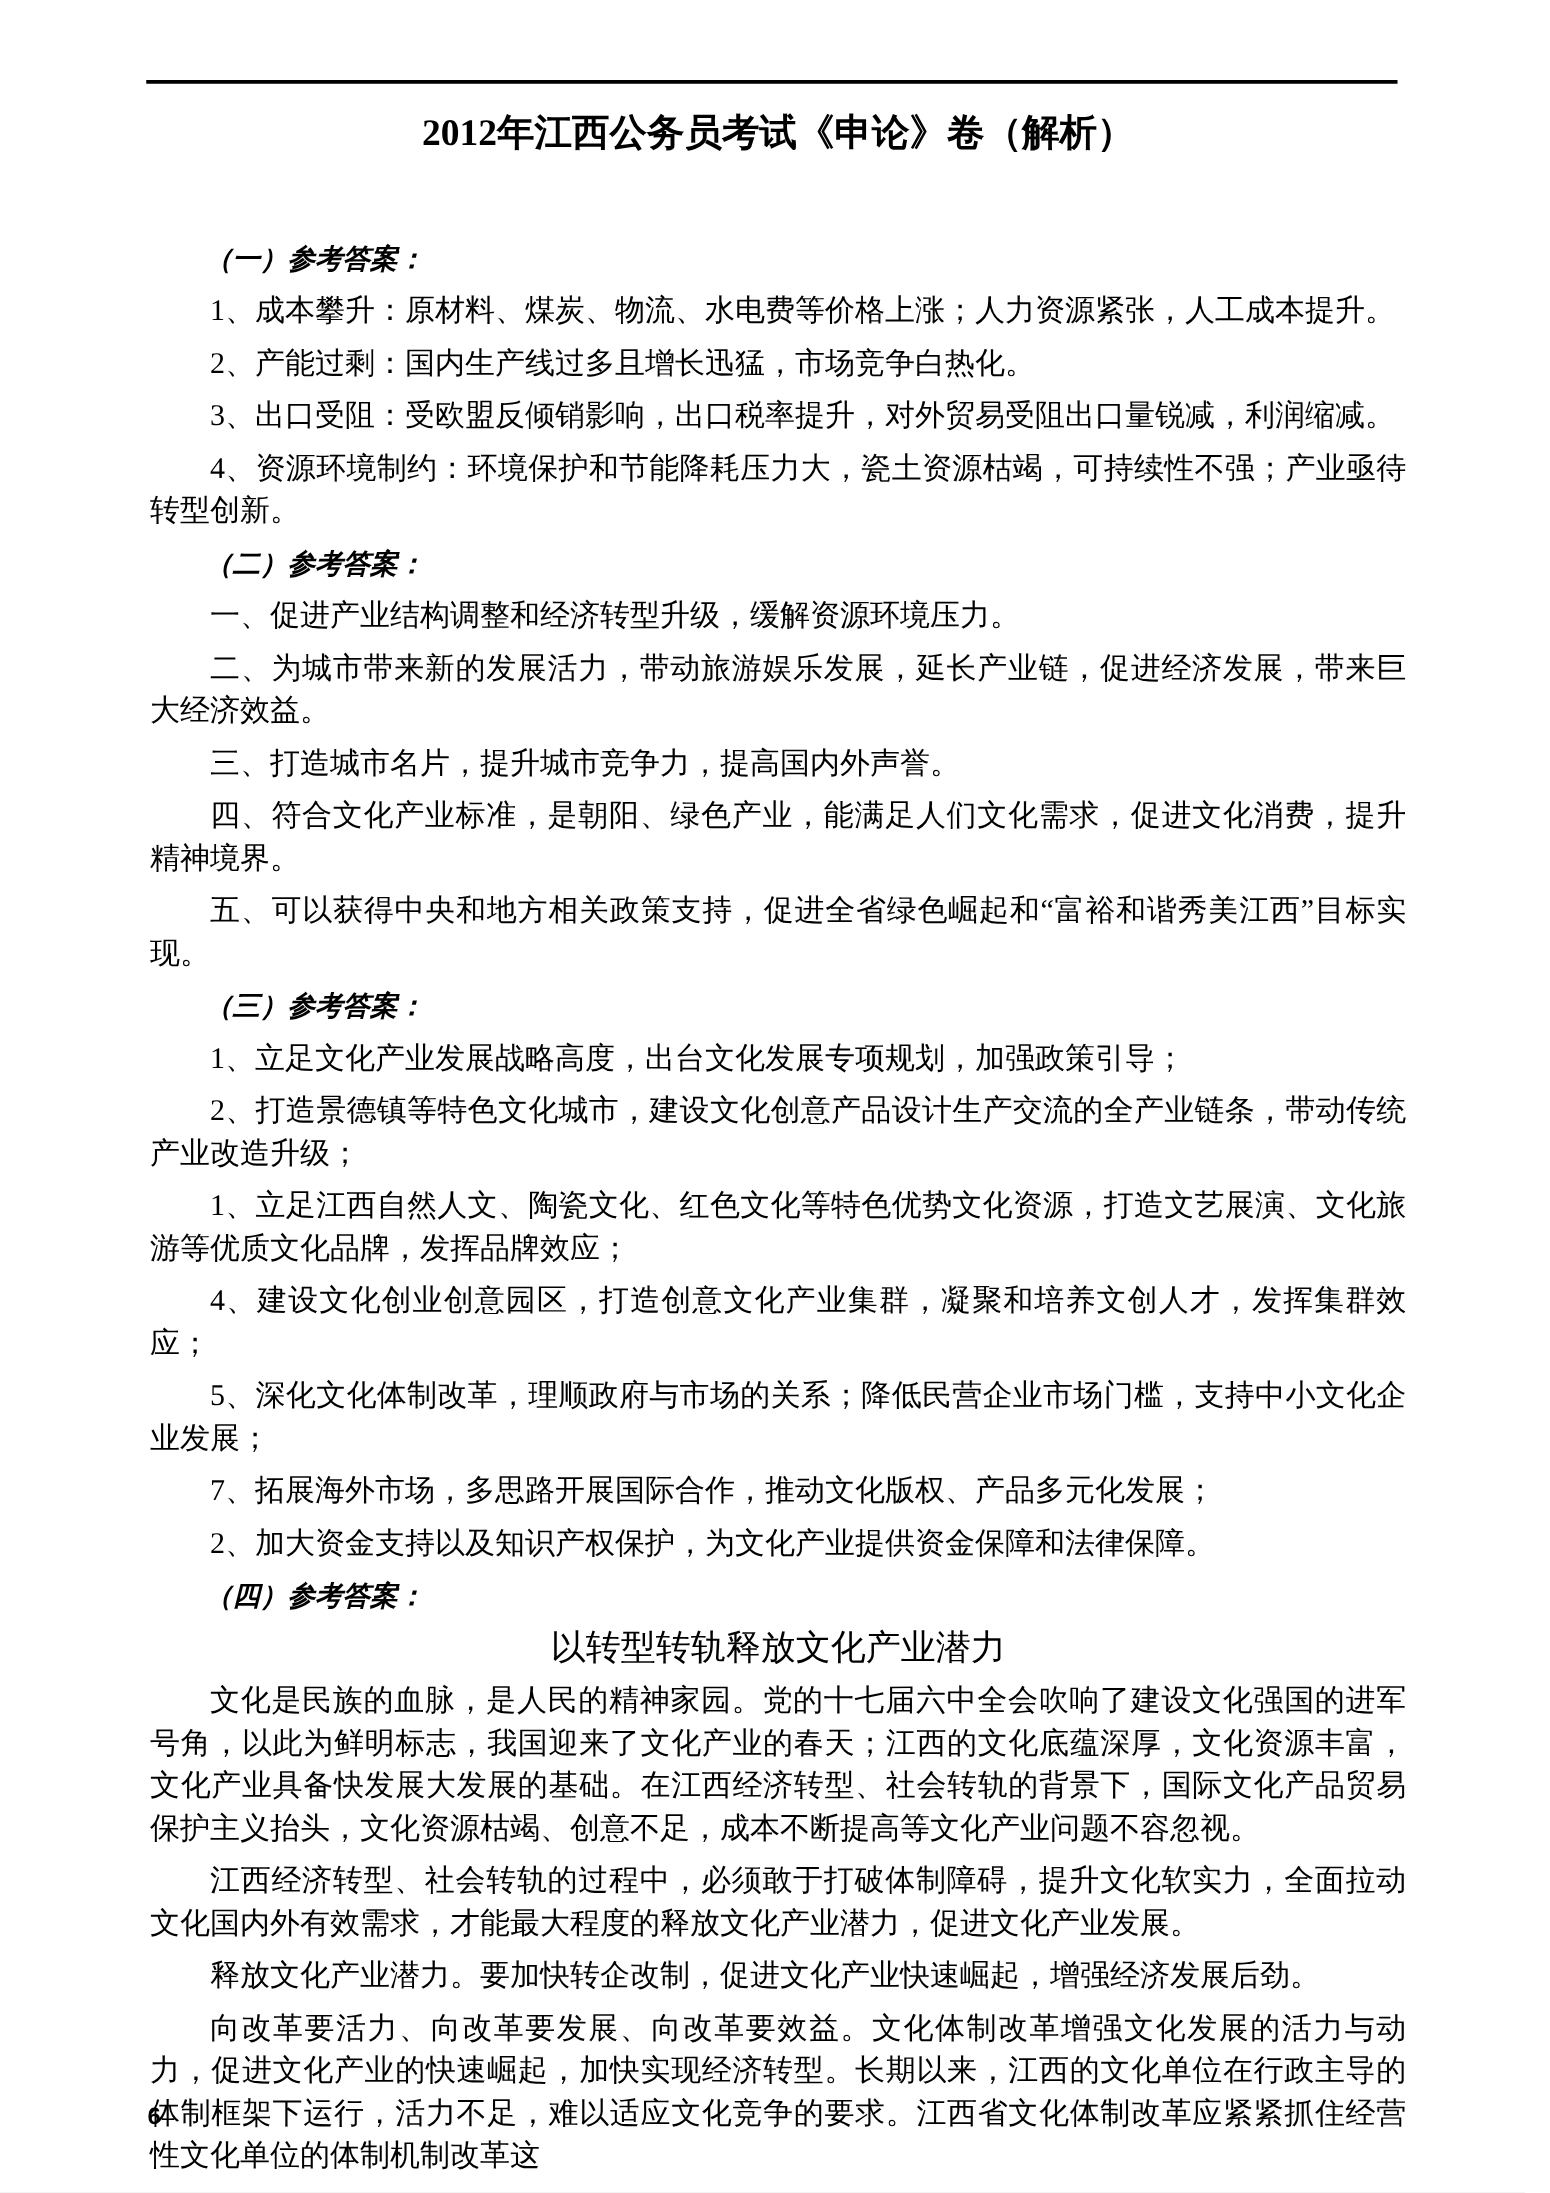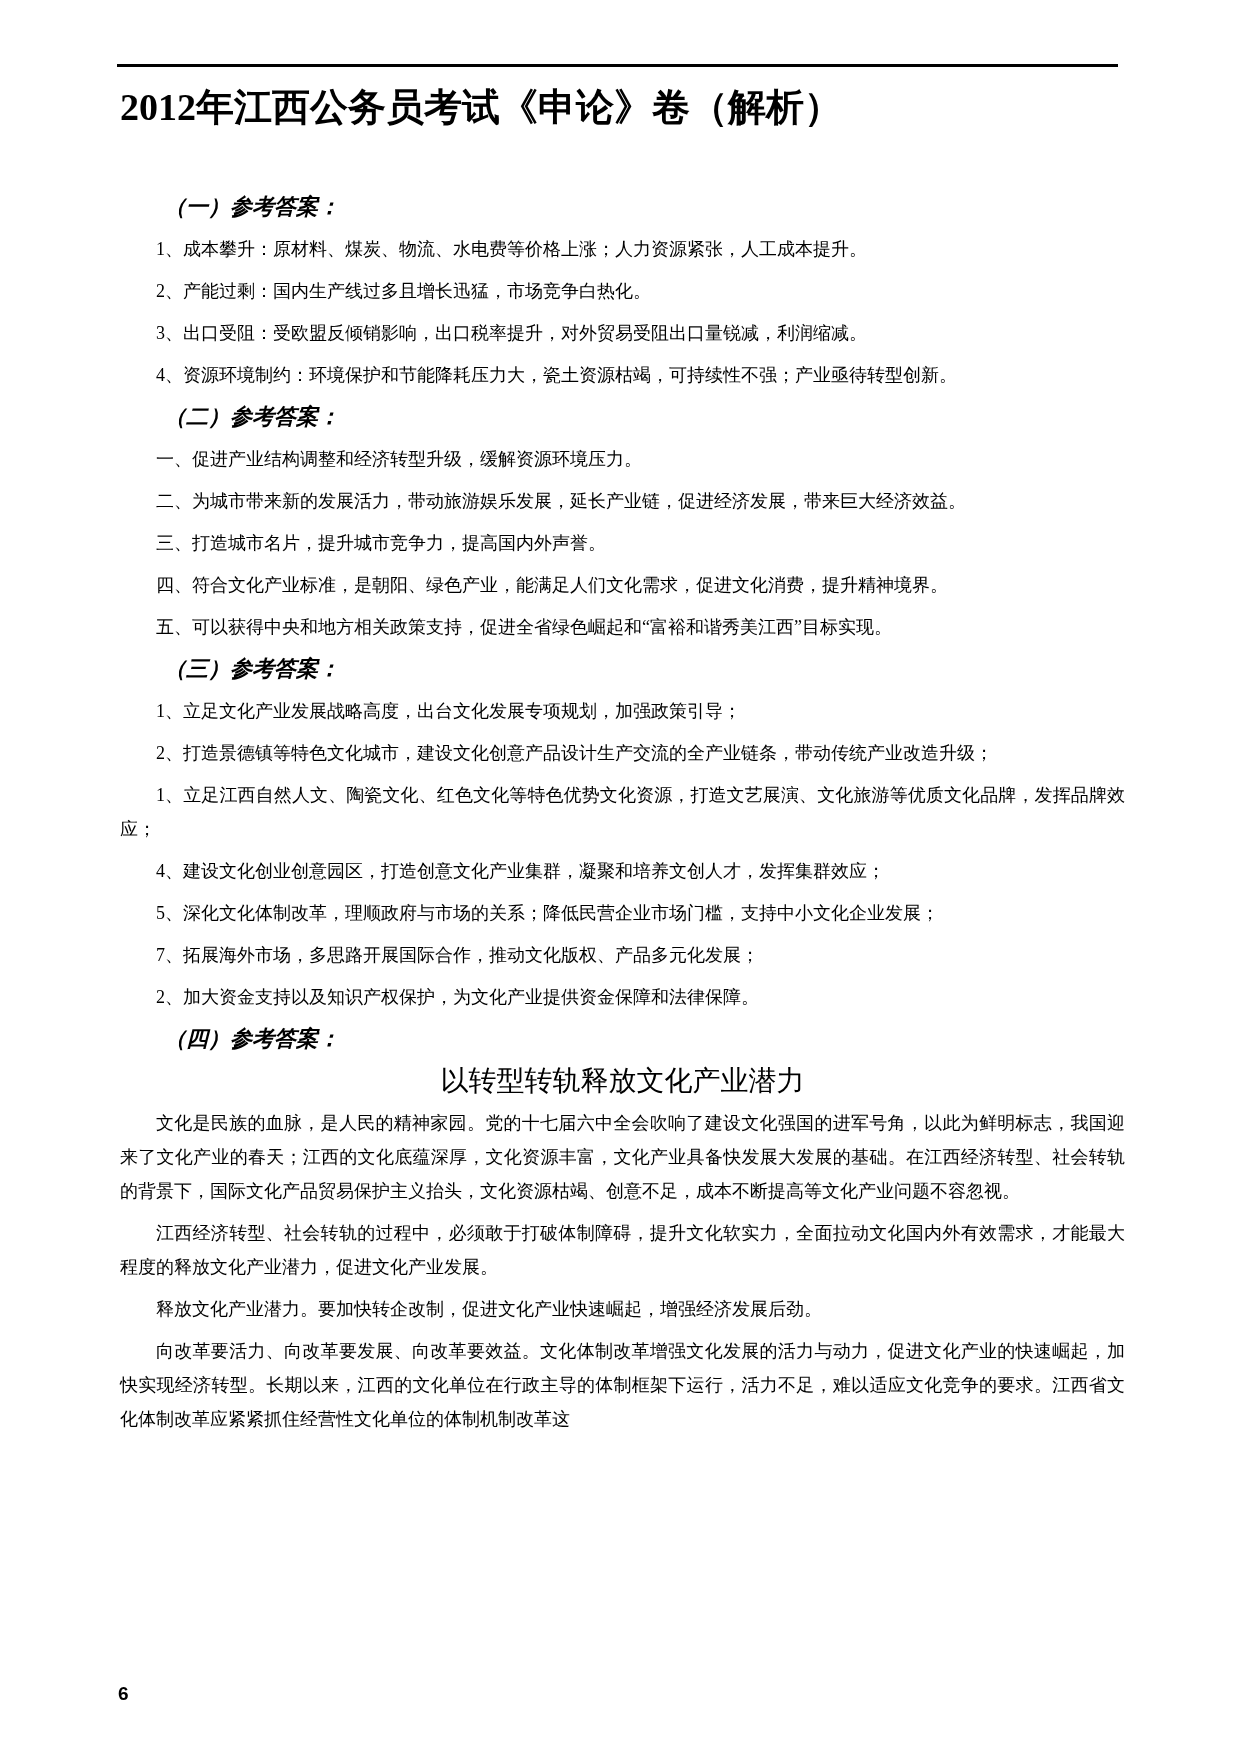--- a/index.html
+++ b/index.html
@@ -22,36 +22,37 @@
     background: #000000;
   }
   .content {
     position: absolute;
     top: 0;
     left: 120px;
     width: 1005px;
     padding-top: 86px;
   }
   .doc-title {
-    font-size: 38px;
+    font-size: 30px;
     font-weight: bold;
     line-height: 42px;
+    text-align: center;
     margin: 0 0 62px 0;
   }
   section { margin: 0; padding: 0; }
   .sec-heading {
     font-size: 22px;
     font-weight: bold;
     line-height: 34px;
     margin: 0 0 8px 0;
     text-indent: 2em;
     font-style: italic;
   }
   .para {
-    font-size: 18px;
+    font-size: 24px;
     line-height: 34px;
     margin: 0 0 8px 0;
     text-indent: 2em;
     text-align: justify;
   }
   .essay-title {
     font-size: 28px;
     line-height: 34px;
     margin: 0 0 8px 0;
     text-indent: 0;

